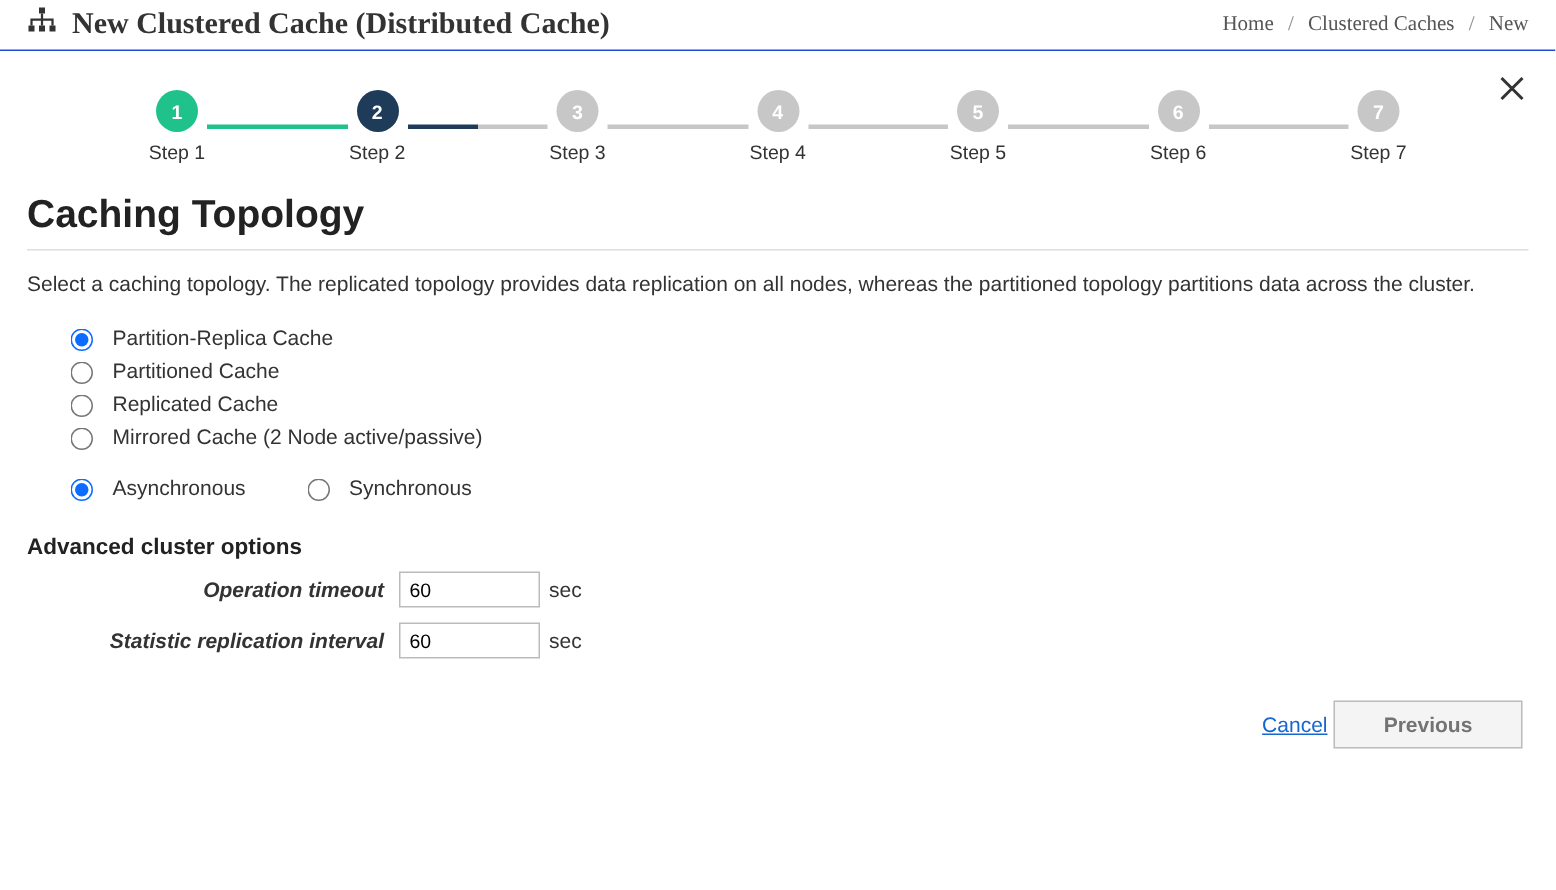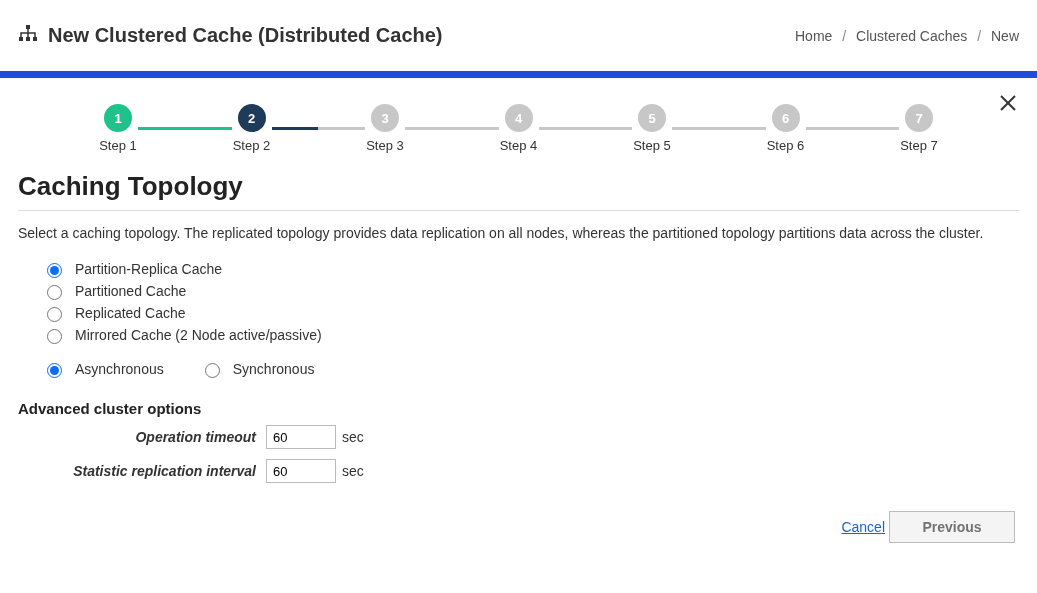--- a/index.html
+++ b/index.html
@@ -7,22 +7,23 @@
     margin: 0;
     font-family: "Segoe UI", Arial, sans-serif;
     font-size: 14px;
     color: #333;
     background: #fff;
   }
   .header {
     display: flex;
     align-items: center;
     justify-content: space-between;
-    padding: 24px 18px;
-    border-bottom: 7px solid #1d4ed8;
+    padding: 4px 18px;
+    border-bottom: 1px solid #1d4ed8;
+    font-family: Liberation Serif, serif;
   }
   .header-left {
     display: flex;
     align-items: center;
     gap: 10px;
   }
   .header-icon {
     color: #333;
   }
   .header-title {
@@ -129,21 +130,21 @@
   }
   .form-label {
     width: 248px;
     text-align: right;
     font-weight: 700;
     padding-right: 10px;
     font-size: 14px;
     font-style: italic;
   }
   .form-input {
-    width: 70px;
+    width: 94px;
     height: 24px;
     border: 1px solid #bbb;
     padding: 2px 6px;
     font-size: 13px;
   }
   .form-unit {
     margin-left: 6px;
     font-size: 14px;
     color: #333;
   }

